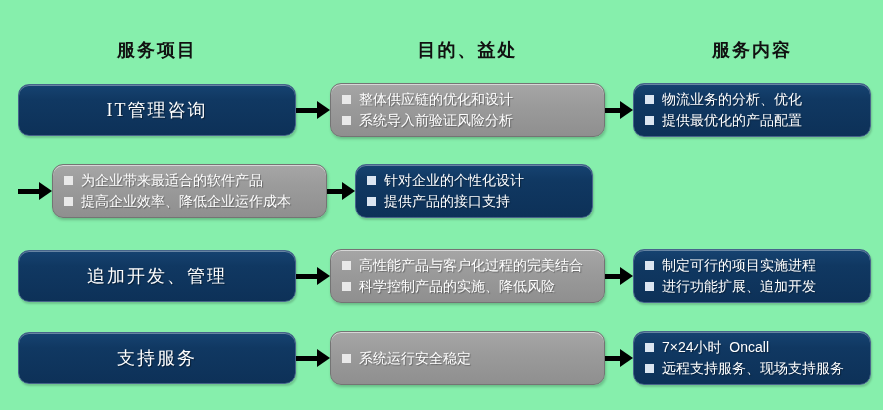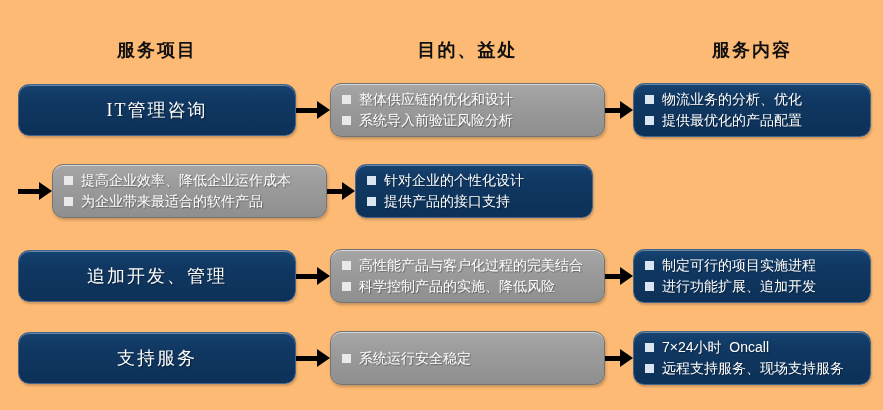--- a/index.html
+++ b/index.html
@@ -4,21 +4,21 @@
 <style>
   * { margin:0; padding:0; box-sizing:border-box; }
   html,body { width:883px; height:410px; }
   body {
     font-family: "Liberation Sans", sans-serif;
     background:#f2f2f2;
   }
   .canvas {
     position:relative;
     width:883px; height:410px;
-    background:#fdba74;
+    background:#86efac;
     overflow:hidden;
   }
   .hdr {
     position:absolute;
     top:38px; height:26px;
     text-align:center;
     font-size:18px;
     font-weight:bold;
     color:#111111;
     letter-spacing:2px;
@@ -137,22 +137,22 @@
       <div class="li"><span class="sq"></span><span>提供最优化的产品配置</span></div>
     </div>
   </div>
 
   <div class="row row2">
     <div class="arrow arw-a">
         <div class="shaft"></div>
         <div class="head"></div>
       </div>
     <div class="box gray mid">
+      <div class="li"><span class="sq"></span><span>为企业带来最适合的软件产品</span></div>
       <div class="li"><span class="sq"></span><span>提高企业效率、降低企业运作成本</span></div>
-      <div class="li"><span class="sq"></span><span>为企业带来最适合的软件产品</span></div>
     </div>
     <div class="arrow arw-b">
         <div class="shaft"></div>
         <div class="head"></div>
       </div>
     <div class="box blue rgt">
       <div class="li"><span class="sq"></span><span>针对企业的个性化设计</span></div>
       <div class="li"><span class="sq"></span><span>提供产品的接口支持</span></div>
     </div>
   </div>

